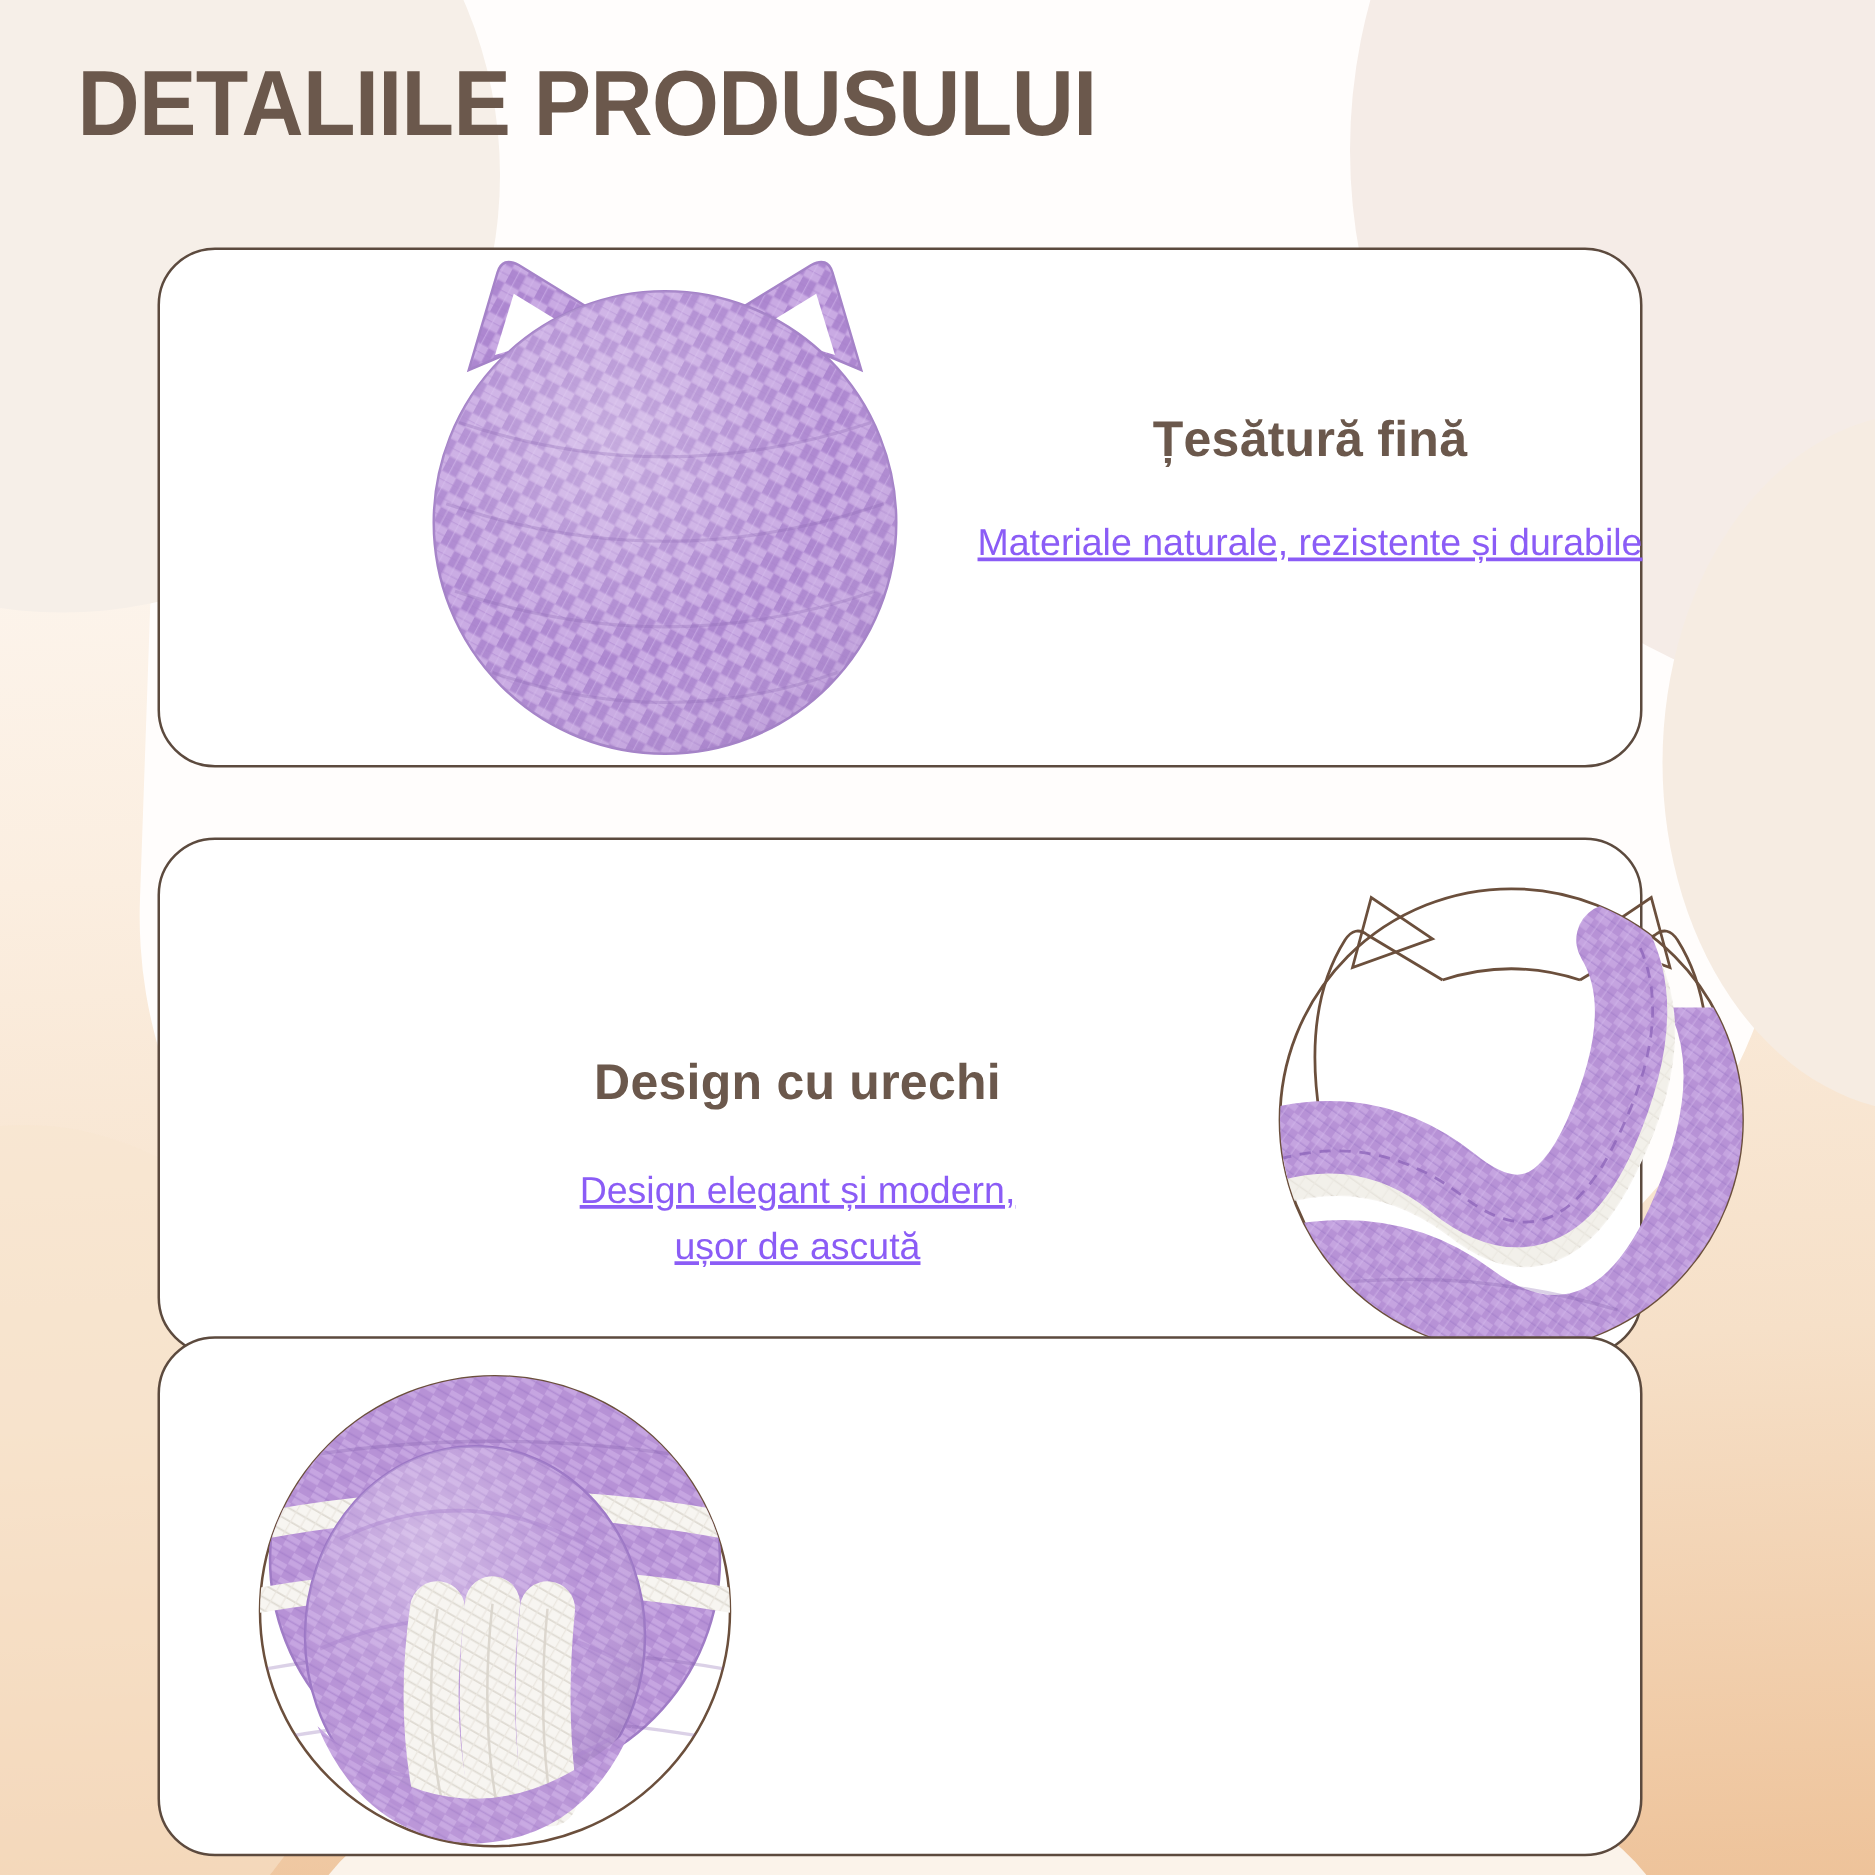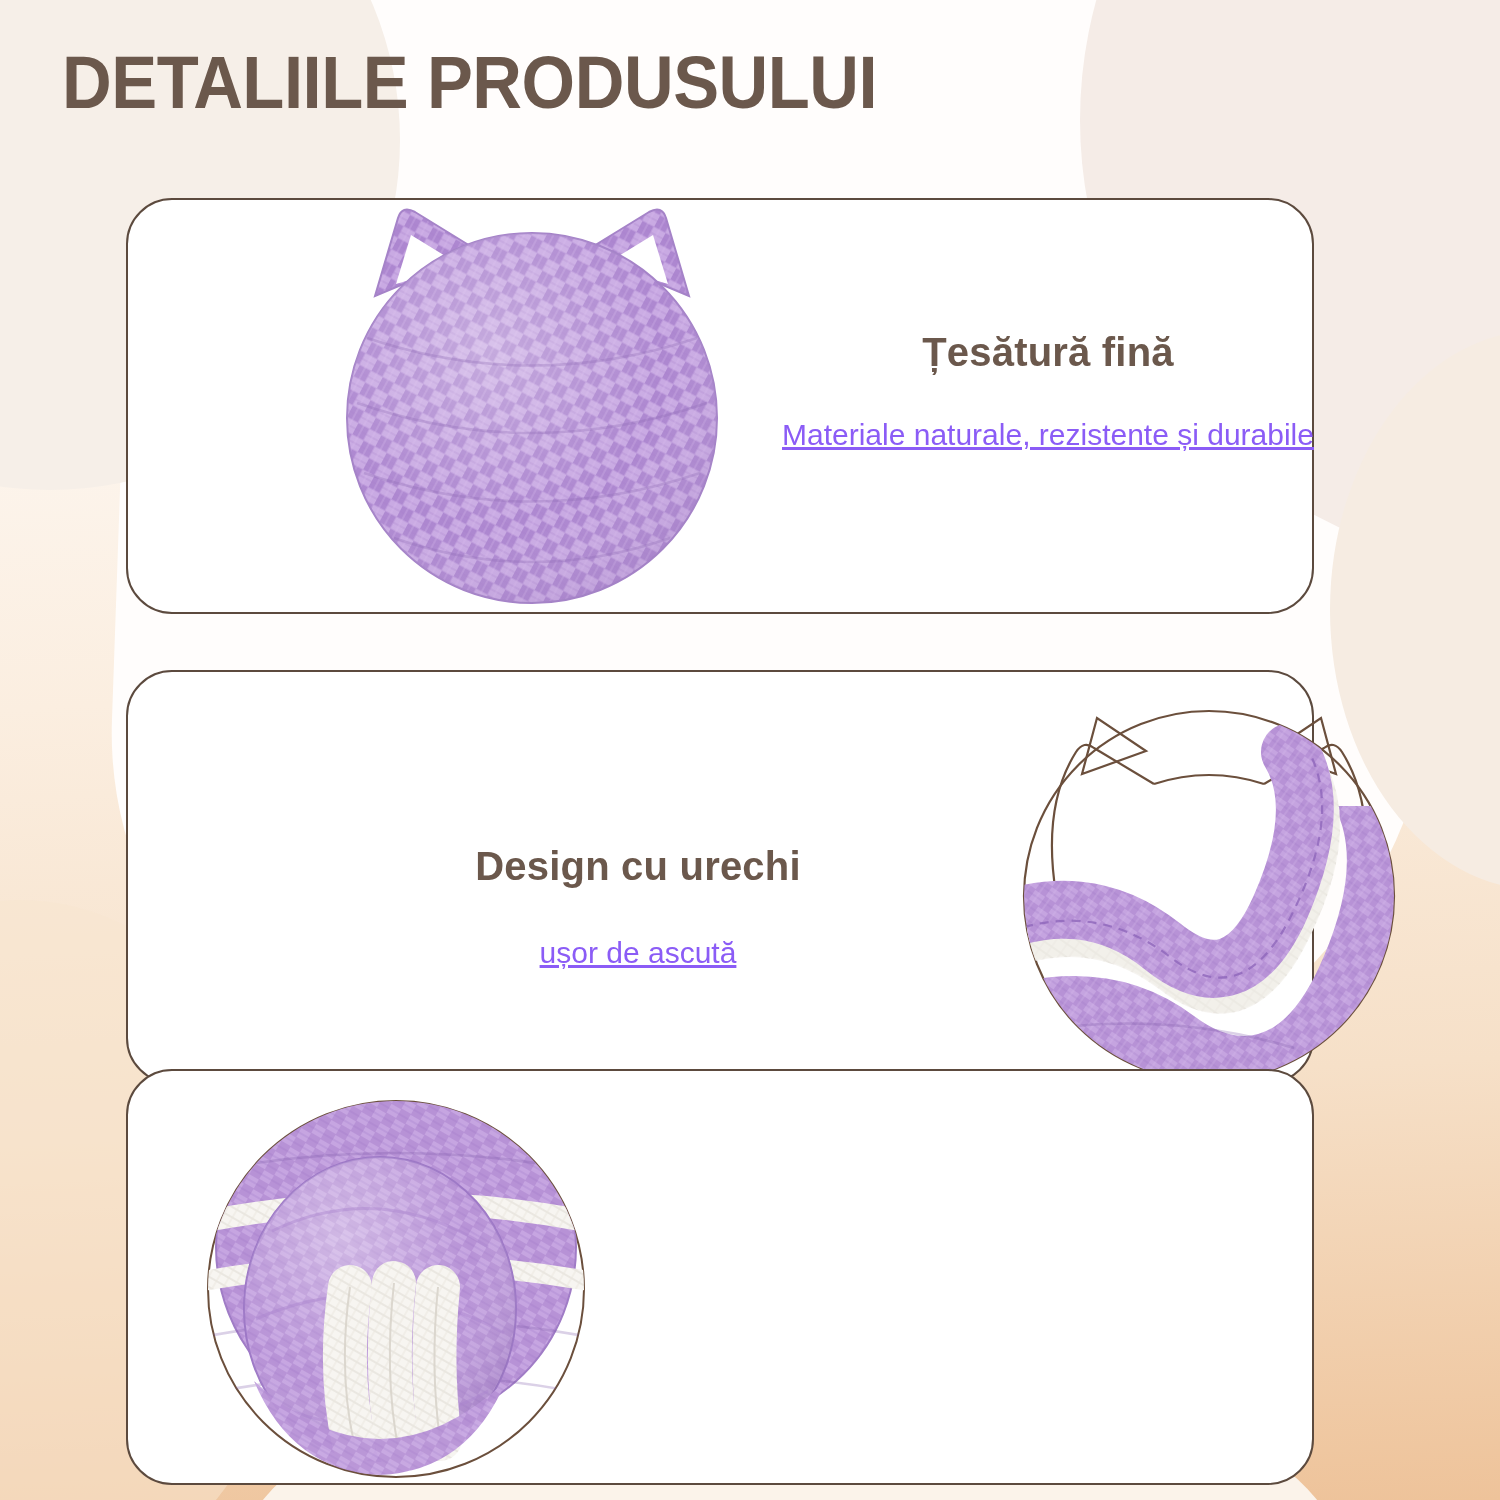--- a/index.html
+++ b/index.html
@@ -142,20 +142,21 @@
 
     </div>
   </div>
 
   <div class="card card-2">
     <div class="card-inner">
 
       <div class="text-col c2-text">
         <div class="card-head">Design cu urechi</div>
         <div class="card-body">
+          <div>Design elegant și modern,</div>
           <div>ușor de ascută</div>
         </div>
       </div>
 
       <div class="photo ph-2">
         <svg viewBox="0 0 430 430" width="430" height="430" aria-hidden="true">
           <defs>
             <pattern id="weave2" width="24" height="24" patternUnits="userSpaceOnUse" patternTransform="rotate(35)">
               <rect width="24" height="24" fill="#b792d6"></rect>
               <rect x="0" y="0" width="12" height="11" fill="#c5a4e0"></rect>

